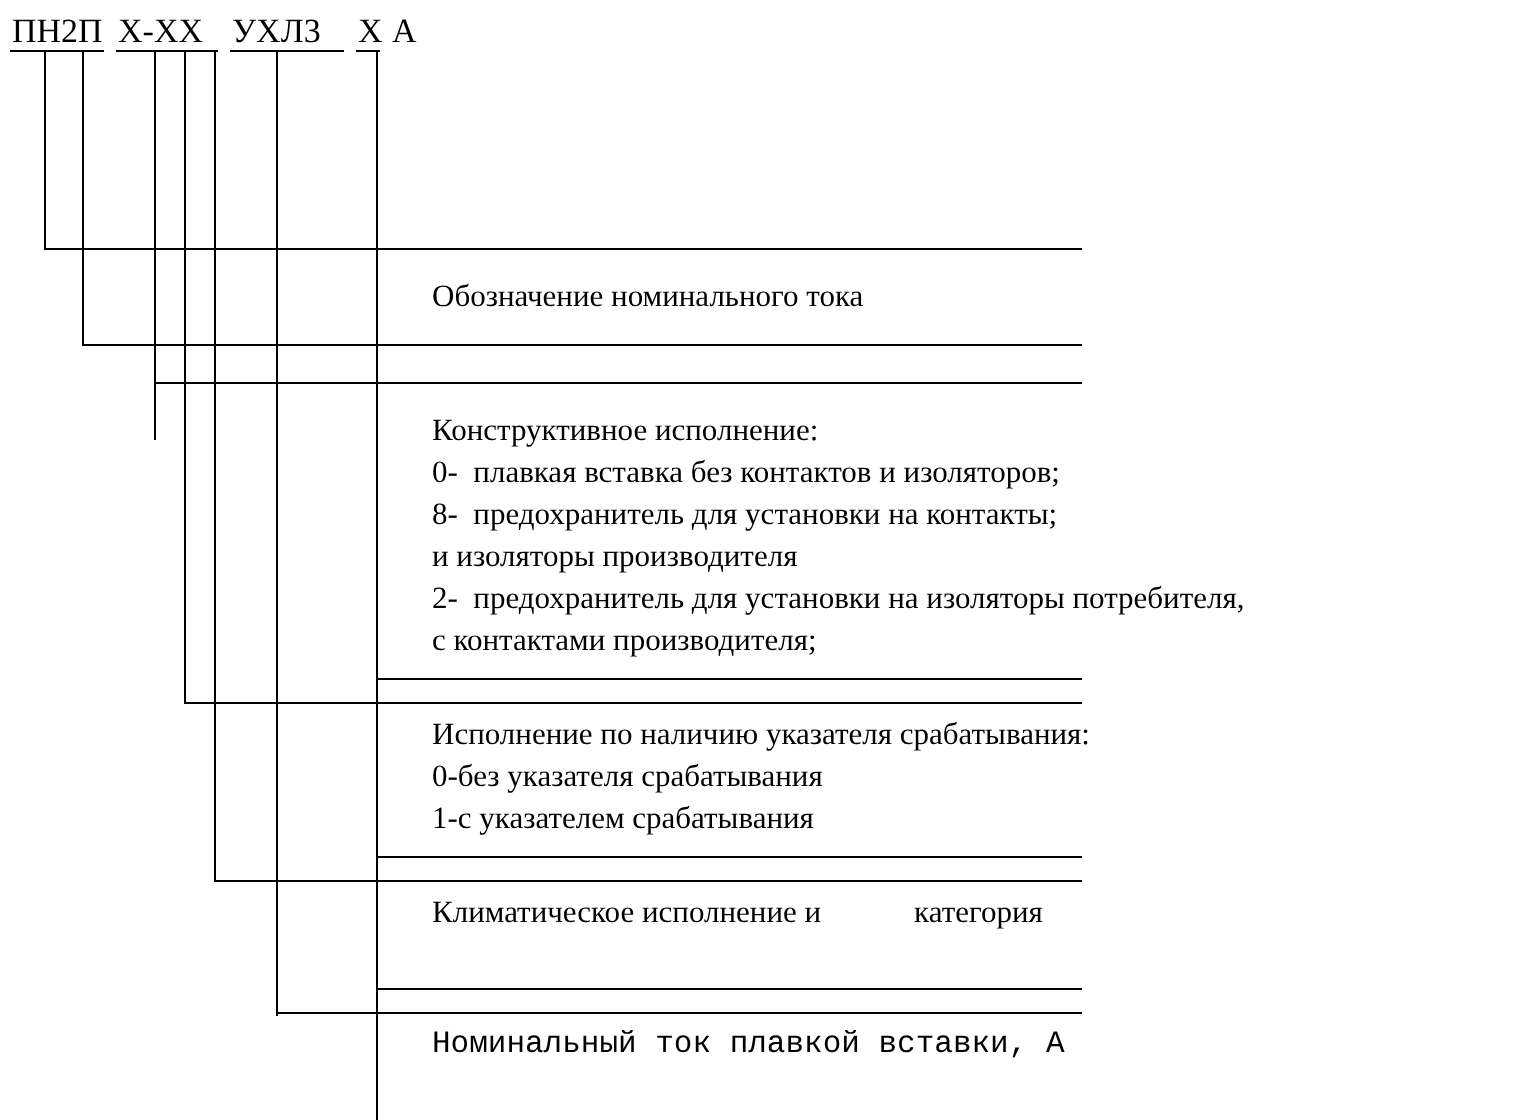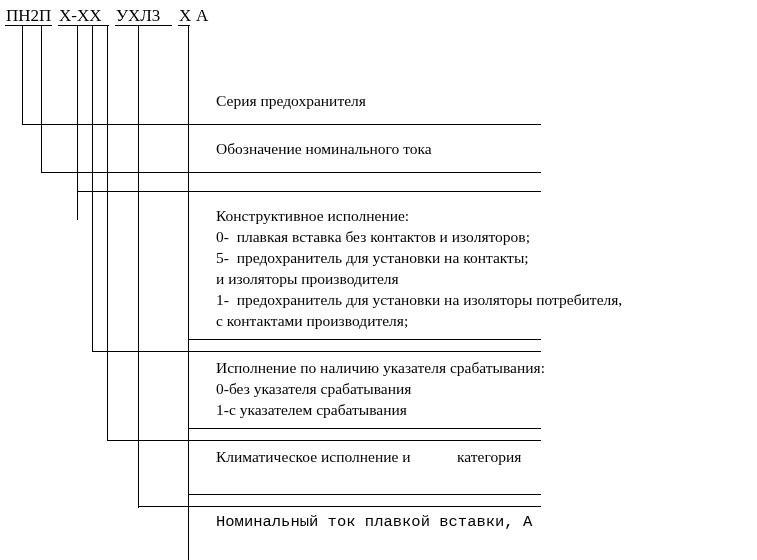--- a/index.html
+++ b/index.html
@@ -73,19 +73,18 @@
     <div class="vline" style="left: 188px; top: 25px; height: 535px;"></div>
     <div class="hline" style="left: 22px; top: 124px; width: 519px;"></div>
     <div class="hline" style="left: 41px; top: 172px; width: 500px;"></div>
     <div class="hline" style="left: 77px; top: 191px; width: 464px;"></div>
     <div class="hline" style="left: 188px; top: 339px; width: 353px;"></div>
     <div class="hline" style="left: 92px; top: 351px; width: 449px;"></div>
     <div class="hline" style="left: 188px; top: 428px; width: 353px;"></div>
     <div class="hline" style="left: 107px; top: 440px; width: 434px;"></div>
     <div class="hline" style="left: 188px; top: 494px; width: 353px;"></div>
     <div class="hline" style="left: 138px; top: 506px; width: 403px;"></div>
-    <div class="note" style="left: 216px; top: 90px;"><div>Серия предохранителя</div></div>
     <div class="note" style="left: 216px; top: 138px;"><div>Обозначение номинального тока</div></div>
-    <div class="note" style="left: 216px; top: 205px;"><div>Конструктивное исполнение:</div><div>0-  плавкая вставка без контактов и изоляторов;</div><div>5-  предохранитель для установки на контакты;</div><div>и изоляторы производителя</div><div>1-  предохранитель для установки на изоляторы потребителя,</div><div>с контактами производителя;</div></div>
+    <div class="note" style="left: 216px; top: 205px;"><div>Конструктивное исполнение:</div><div>0-  плавкая вставка без контактов и изоляторов;</div><div>8-  предохранитель для установки на контакты;</div><div>и изоляторы производителя</div><div>2-  предохранитель для установки на изоляторы потребителя,</div><div>с контактами производителя;</div></div>
     <div class="note" style="left: 216px; top: 357px;"><div>Исполнение по наличию указателя срабатывания:</div><div>0-без указателя срабатывания</div><div>1-с указателем срабатывания</div></div>
     <div class="note" style="left: 216px; top: 446px;"><div>Климатическое исполнение и            категория</div></div>
     <div class="note" style="left: 216px; top: 512px; font-family: Liberation Mono, monospace;"><div>Номинальный ток плавкой вставки, А</div></div>
   </div>
 
 </body></html>

